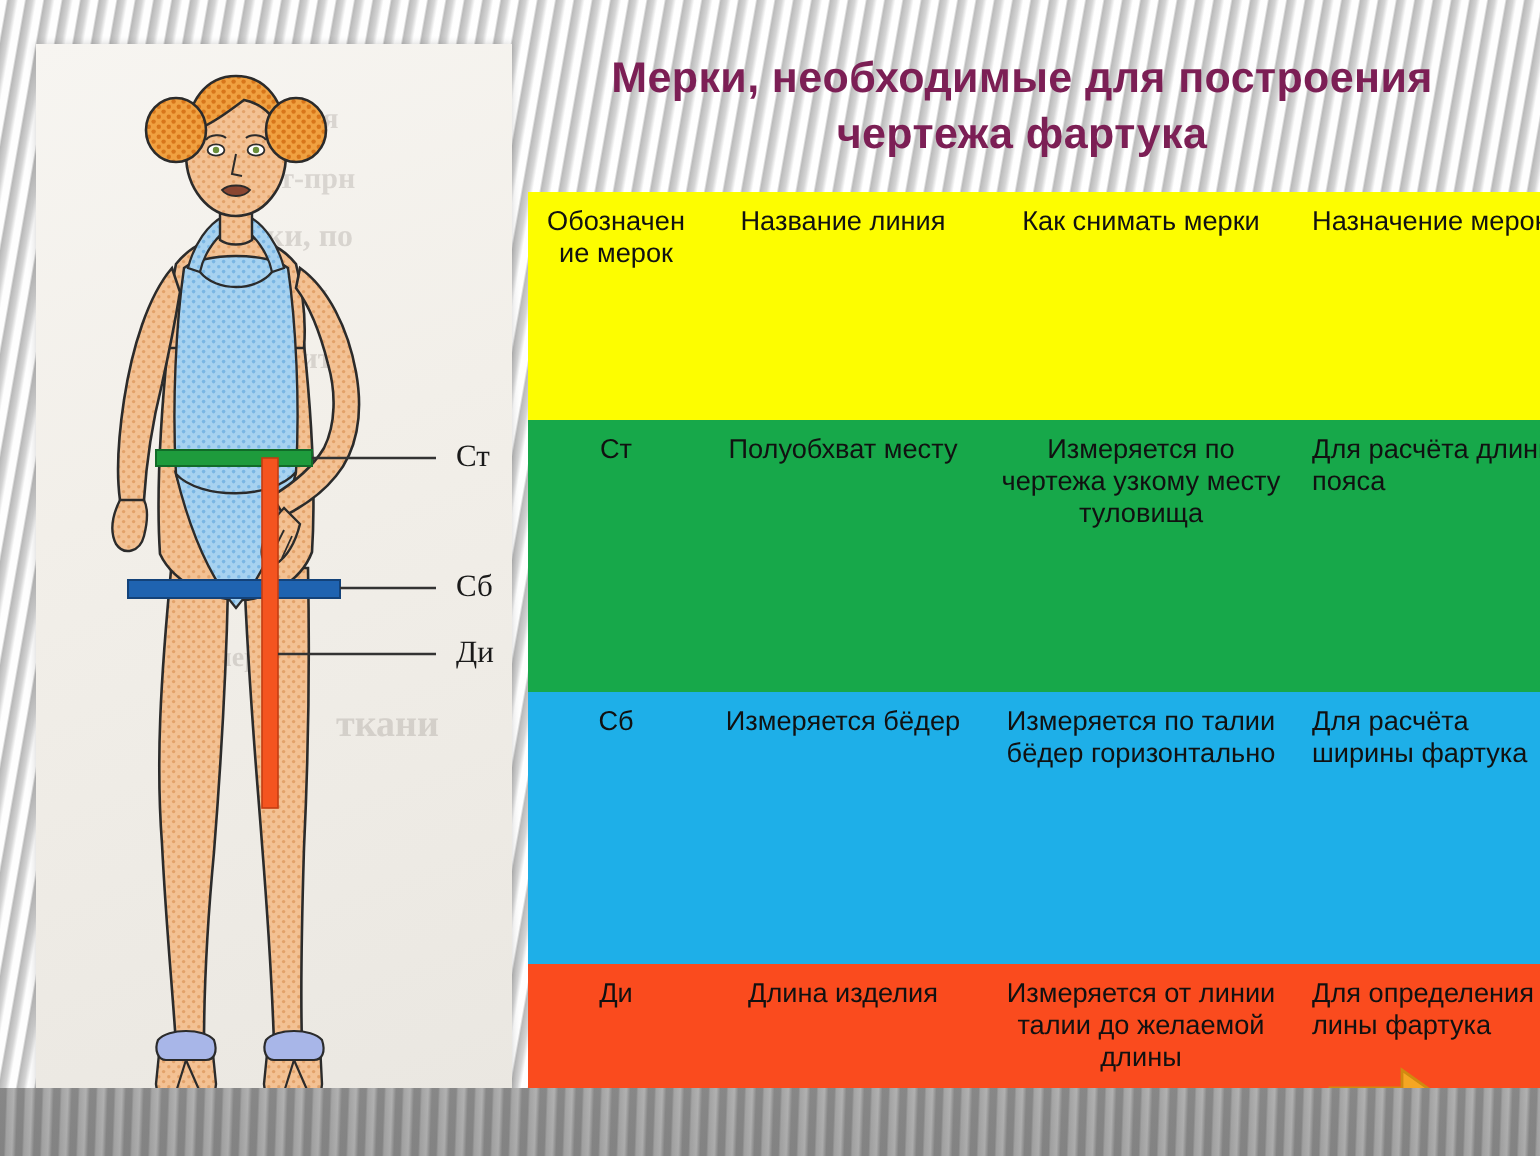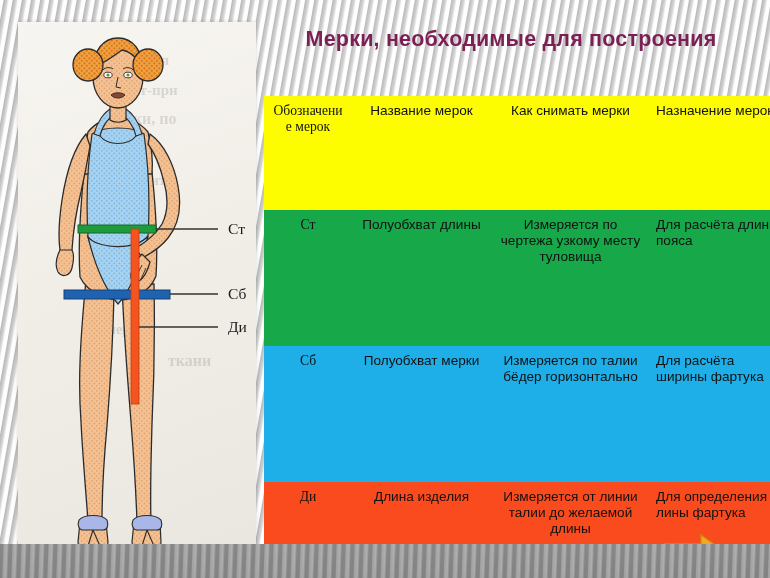--- a/index.html
+++ b/index.html
@@ -64,21 +64,21 @@
   }
   #table td,#table th{
     padding:7px 6px 7px 7px;vertical-align:top;
     font-size:13.6px;line-height:1.18;color:#111;font-weight:normal;
   }
   thead th{
     background:#fdfd00;font-weight:bold;font-size:13.8px;
     text-align:center;vertical-align:top;line-height:1.2;
     height:100px;padding-top:9px;
   }
-  .c1{width:74px;text-align:center;font-family:Liberation Serif, serif;}
+  .c1{width:74px;text-align:center;}
   .c2{width:127px;text-align:center;}
   .c3{width:145px;text-align:center;}
   .c4{width:126px;text-align:left;}
   tbody td{height:122px;}
   tr.row-green td{background:#17a84a;}
   tr.row-blue  td{background:#1eafe8;}
   tr.row-orange td{background:#fa4b1e;height:118px;}
   tbody td.c1,tbody td.c2{padding-top:22px;}
   tbody td.c3,tbody td.c4{padding-top:22px;}
   
@@ -86,31 +86,32 @@
   
   #arrow{position:absolute;left:663px;top:533px;width:64px;height:38px;}
 </style>
 </head>
 <body>
 
 <div id="slide">
 
   <div id="title">
     <span>Мерки, необходимые для построения</span><br>
+    <span>чертежа фартука</span>
   </div>
 
   <div id="photo">
 
     <div class="ghost" style="left:90px;top:30px;font-size:15px;">— линия</div>
     <div class="ghost" style="left:96px;top:60px;font-size:15px;">прит-прн</div>
     <div class="ghost" style="left:88px;top:88px;font-size:16px;">мерки, по</div>
     <div class="ghost" style="left:92px;top:118px;font-size:15px;">изделия</div>
     <div class="ghost" style="left:86px;top:150px;font-size:15px;">построить</div>
     <div class="ghost" style="left:90px;top:300px;font-size:14px;">чертёж</div>
-    <div class="ghost" style="left:150px;top:330px;font-size:16px;">ткани</div>
+    <div class="ghost" style="left:150px;top:330px;font-size:19px;">ткани</div>
 
     <svg id="fig" viewBox="0 0 238 530">
       <defs>
         <pattern id="skinDots" width="5" height="5" patternUnits="userSpaceOnUse">
           <rect width="5" height="5" fill="#f3c193"></rect>
           <circle cx="1.4" cy="1.4" r="0.85" fill="#e3a269"></circle>
           <circle cx="3.8" cy="3.8" r="0.85" fill="#e3a269"></circle>
         </pattern>
         <pattern id="hairDots" width="5" height="5" patternUnits="userSpaceOnUse">
           <rect width="5" height="5" fill="#f0a141"></rect>
@@ -193,35 +194,35 @@
 
     <div class="callout" style="left:210px;top:198px;">Ст</div>
     <div class="callout" style="left:210px;top:263px;">Сб</div>
     <div class="callout" style="left:210px;top:296px;">Ди</div>
   </div>
 
   <table id="table">
     <thead>
       <tr>
         <th class="c1 wrapany">Обозначение мерок</th>
-        <th class="c2">Название мерок</th>
+        <th class="c2">Название линия</th>
         <th class="c3">Как снимать мерки</th>
         <th class="c4 wrapany">Назначение мерок</th>
       </tr>
     </thead>
     <tbody>
       <tr class="row-green">
         <td class="c1">Ст</td>
-        <td class="c2">Полуобхват длины</td>
+        <td class="c2">Полуобхват месту</td>
         <td class="c3">Измеряется по чертежа узкому месту туловища</td>
         <td class="c4">Для расчёта длины пояса</td>
       </tr>
       <tr class="row-blue">
         <td class="c1">Сб</td>
-        <td class="c2">Полуобхват мерки</td>
+        <td class="c2">Измеряется бёдер</td>
         <td class="c3">Измеряется по талии бёдер горизонтально</td>
         <td class="c4">Для расчёта ширины фартука</td>
       </tr>
       <tr class="row-orange">
         <td class="c1">Ди</td>
         <td class="c2">Длина изделия</td>
         <td class="c3">Измеряется от линии талии до желаемой длины</td>
         <td class="c4 wrapany">Для определения длины фартука</td>
       </tr>
     </tbody>

